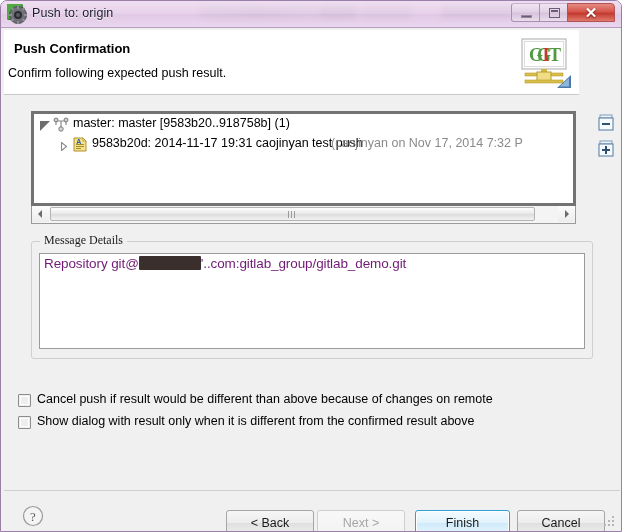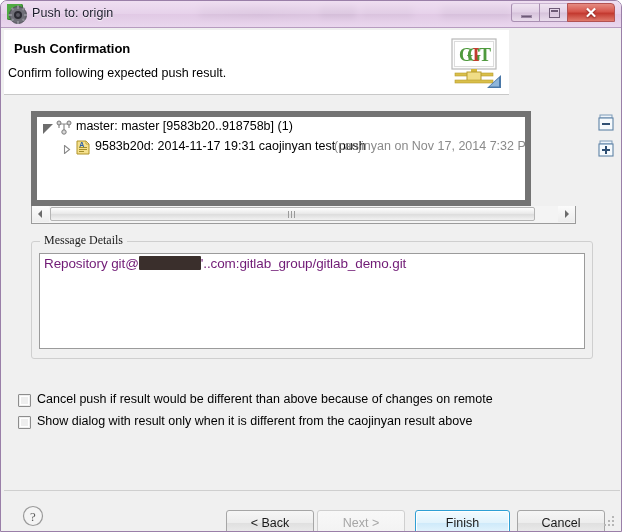--- a/index.html
+++ b/index.html
@@ -136,21 +136,21 @@
     left: 3px; top: 27px;
     width: 616px; height: 502px;
     background: #f0f0f0;
     box-sizing: border-box;
   }
 
   
   #header {
     position: absolute;
     left: 0; top: 2px;
-    width: 505px; height: 65px;
+    width: 575px; height: 65px;
     background: #ffffff;
     border-bottom: 1px solid #c8c8c8;
     box-sizing: border-box;
   }
   #header-title {
     position: absolute;
     left: 10px; top: 11px;
     font-size: 13px;
     font-weight: bold;
     color: #000000;
@@ -164,23 +164,23 @@
   #header-icon {
     position: absolute;
     right: 6px; top: 4px;
     width: 58px; height: 58px;
   }
 
   
   #tree-wrap {
     position: absolute;
     left: 27px; top: 83px;
-    width: 500px; height: 95px;
+    width: 545px; height: 95px;
     background: #ffffff;
-    border: 6px solid #737373;
+    border: 3px solid #737373;
     box-sizing: border-box;
     overflow: hidden;
     text-decoration: underline;
   }
   .tree-row {
     position: relative;
     height: 20px;
     font-size: 12.5px;
     color: #000000;
     white-space: nowrap;
@@ -554,21 +554,21 @@
         <div id="msg-text"><span>Repository git@</span><span class="redact"></span><span>'..com:gitlab_group/gitlab_demo.git</span></div>
       </div>
     </div>
 
     <div class="cbrow" id="cb-row-1">
       <div class="cbox"></div>
       <div class="cblabel">Cancel push if result would be different than above because of changes on remote</div>
     </div>
     <div class="cbrow" id="cb-row-2">
       <div class="cbox"></div>
-      <div class="cblabel">Show dialog with result only when it is different from the caojinyan result above</div>
+      <div class="cblabel">Show dialog with result only when it is different from the confirmed result above</div>
     </div>
 
     <div id="footer-sep"></div>
 
     <div id="help-btn">
       <svg viewBox="0 0 22 22" width="22" height="22">
         <circle cx="11" cy="11" r="9.5" fill="#f4f4f4" stroke="#9a9a9a" stroke-width="1.2"></circle>
         <text x="11" y="15.5" text-anchor="middle" font-family="Liberation Serif, serif" font-size="13" fill="#5a5a5a">?</text>
       </svg>
     </div>

